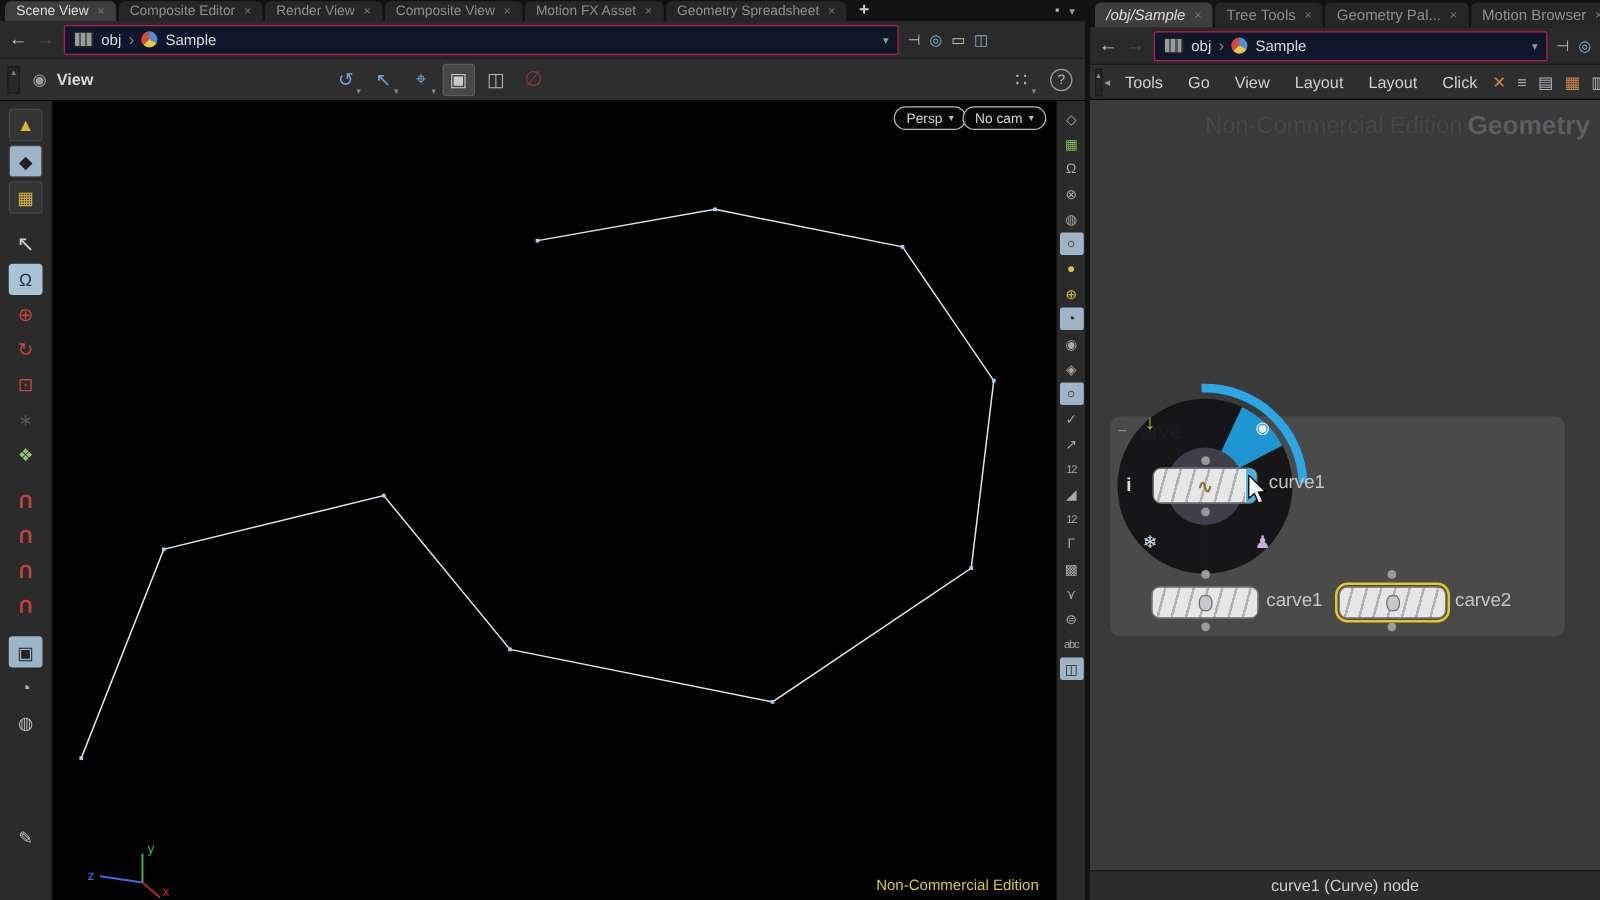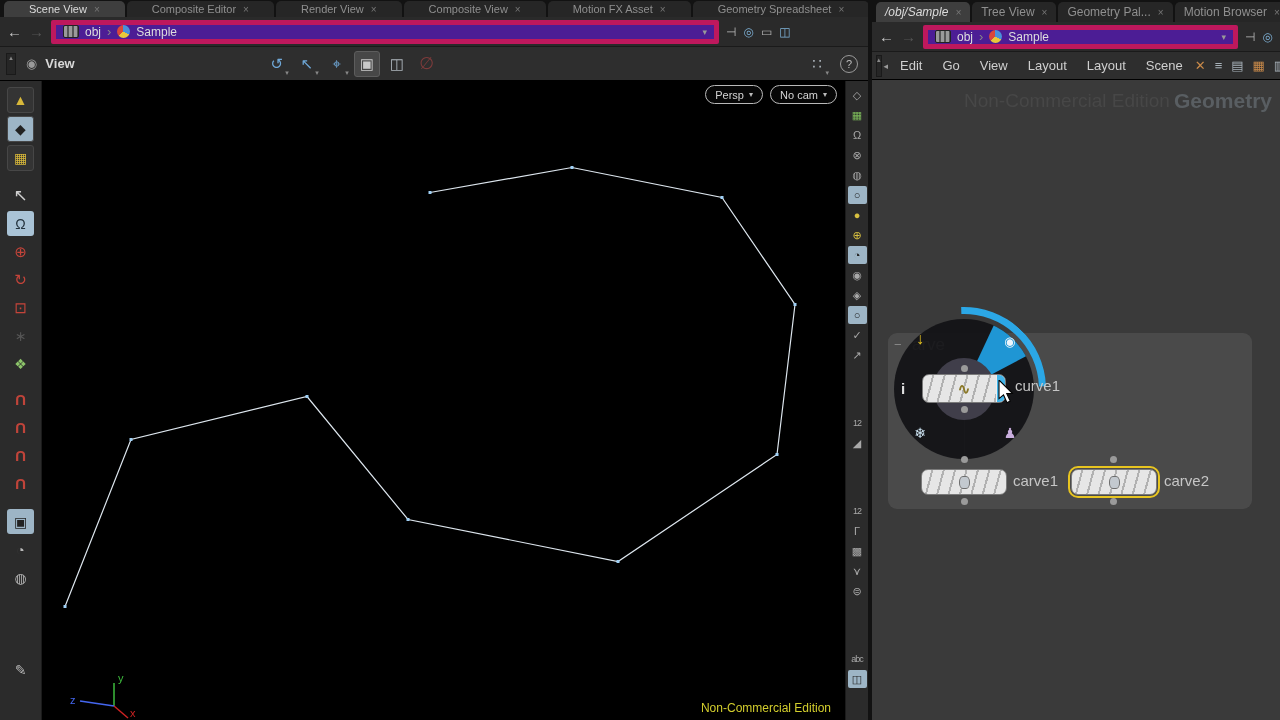--- a/index.html
+++ b/index.html
@@ -10,36 +10,36 @@
   
   .left-pane  { position:absolute; left:0; top:0; width:868px; height:720px; display:flex; flex-direction:column; }
   .pane-divider { position:absolute; left:868px; top:0; width:4px; height:720px; background:#121212; }
   .right-pane { position:absolute; left:872px; top:0; width:408px; height:720px; display:flex; flex-direction:column; }
 
   
   .tabbar { background:#121212; display:flex; align-items:flex-end; padding:2px 4px 0 4px; gap:2px; flex:0 0 auto; }
   .left-pane  .tabbar { height:17px; }
   .right-pane .tabbar { height:22px; }
   .tab { display:flex; align-items:center; gap:7px; background:#262626; color:#8f8f8f;
-         font-size:11px; padding:2px 25px; border-radius:5px 5px 0 0; white-space:nowrap; cursor:default; }
+         font-size:11px; padding:2px 9px; border-radius:5px 5px 0 0; white-space:nowrap; cursor:default; }
   .right-pane .tab { font-size:12px; padding:3px 9px; }
   .tab.active { background:#3e3e3e; color:#dcdcdc; }
   .tab.italic { font-style:italic; }
   .tab-close { color:#777; font-size:10px; }
   .plus-btn { color:#cfcfcf; font-size:14px; font-weight:bold; padding:0 8px 2px 8px; }
   .tabbar-right { margin-left:auto; display:flex; align-items:center; gap:8px; padding:0 4px 3px 0; }
   .win-glyph { color:#b5b5b5; font-size:10px; }
   .dd-glyph  { color:#9a9a9a; font-size:9px; }
 
   
   .pathbar { height:30px; background:#2a2a2a; border-bottom:1px solid #1a1a1a;
              display:flex; align-items:center; gap:7px; padding:0 7px; flex:0 0 auto; }
   .nav-arrow { font-size:15px; font-weight:bold; color:#c9c9c9; }
   .nav-arrow.dim { color:#555; }
-  .crumbbox { display:flex; align-items:center; gap:6px; background:#4c1d95; border:5px solid #be185d;
+  .crumbbox { display:flex; align-items:center; gap:6px; background:#0f172a; border:1px solid #be185d;
               height:24px; padding:0 7px; border-radius:2px; }
   .left-pane .crumbbox { width:668px; }
   .right-pane .crumbbox { flex:1; }
   .crumb-sep { color:#888; font-size:13px; }
   .crumb-label { color:#ddd; font-size:12px; }
   .crumb-dd { margin-left:auto; color:#999; font-size:9px; }
   .obj-icon { width:16px; height:13px; border-radius:2px;
               background:repeating-linear-gradient(90deg,#9a9a9a 0 3px,#555 3px 5px); border:1px solid #222; }
   .geo-icon { width:13px; height:13px; border-radius:50%;
               background:conic-gradient(#4a90d9 0 33%, #e8c83a 33% 63%, #d9483a 63% 100%); }
@@ -100,21 +100,21 @@
   .axis-svg { position:absolute; left:28px; bottom:0; width:130px; height:52px; font-size:11px; }
 
   
   .disp-col { width:23px; background:#2b2b2b; border-left:1px solid #1b1b1b;
               display:flex; flex-direction:column; align-items:center; padding-top:5px; gap:2px; }
   .disp-btn { width:19px; height:18px; display:flex; align-items:center; justify-content:center;
               color:#a9a9a9; font-size:11px; border-radius:2px; flex:0 0 auto; }
   .disp-btn.sel { background:#9db5c6; color:#222; }
   .disp-btn.green { color:#7cb95a; }
   .disp-btn.yellow { color:#d8c040; }
-  .disp-btn.tiny { font-size:9px; letter-spacing:-1px;margin-top:48px; }
+  .disp-btn.tiny { font-size:9px; letter-spacing:-1px; }
 
   
   .network { flex:1; position:relative; background:#3a3a3a; overflow:hidden; }
   .wm-edition { position:absolute; left:92px; top:10px; font-size:19px; color:#474747; }
   .wm-context { position:absolute; right:8px; top:9px; font-size:21px; font-weight:bold; color:#595e62; }
   .netbox { position:absolute; left:16px; top:253px; width:364px; height:176px;
             background:rgba(98,98,98,.42); border-radius:9px; }
   .netbox-collapse { position:absolute; left:6px; top:4px; color:#8a8a8a; font-size:13px; }
   .netbox-label { position:absolute; left:24px; top:2px; color:#9a9a9a; font-size:17px; }
   .net-wire { position:absolute; left:92px; top:331px; width:1px; height:45px; background:#6b6b6b; }
@@ -285,21 +285,21 @@
             <rect x="528.5" y="84.5" width="3" height="3" fill="#9fd0f5"></rect>
             <rect x="678.5" y="114.5" width="3" height="3" fill="#9fd0f5"></rect>
             <rect x="751.5" y="221.5" width="3" height="3" fill="#9fd0f5"></rect>
             <rect x="733.5" y="371.5" width="3" height="3" fill="#9fd0f5"></rect>
             <rect x="574.5" y="478.5" width="3" height="3" fill="#9fd0f5"></rect>
             <rect x="364.5" y="436.5" width="3" height="3" fill="#9fd0f5"></rect>
             <rect x="263.5" y="313.5" width="3" height="3" fill="#9fd0f5"></rect>
             <rect x="87.5" y="356.5" width="3" height="3" fill="#9fd0f5"></rect>
             <rect x="21.5" y="523.5" width="3" height="3" fill="#9fd0f5"></rect>
           </svg>
-        <span class="vp-pill" style="right:82px;">
+        <span class="vp-pill" style="right:72px;">
           <span>Persp</span>
           <span class="dd-glyph">▾</span>
         </span>
         <span class="vp-pill" style="right:8px;">
           <span>No cam</span>
           <span class="dd-glyph">▾</span>
         </span>
         <svg class="axis-svg" viewBox="0 0 130 52">
           <line x1="44" y1="38" x2="44" y2="15" stroke="#3dbb3d" stroke-width="1.5"></line>
           <line x1="44" y1="38" x2="10" y2="33" stroke="#4466ee" stroke-width="1.5"></line>
@@ -343,21 +343,21 @@
   <div class="pane-divider"></div>
 
   <div class="right-pane">
 
     <div class="tabbar">
       <div class="tab italic active">
           <span class="tab-label">/obj/Sample</span>
           <span class="tab-close">×</span>
         </div>
         <div class="tab">
-          <span class="tab-label">Tree View</span>
+          <span class="tab-label">Tree Tools</span>
           <span class="tab-close">×</span>
         </div>
         <div class="tab">
           <span class="tab-label">Geometry Pal...</span>
           <span class="tab-close">×</span>
         </div>
         <div class="tab">
           <span class="tab-label">Motion Browser</span>
           <span class="tab-close">×</span>
         </div>
@@ -377,26 +377,26 @@
         <span class="crumb-dd">▾</span>
       </span>
       <span class="path-icon">⊣</span>
       <span class="path-icon blue">◎</span>
     </div>
 
     <div class="menubar">
       <span class="grip">▴</span>
       <span class="menu-scroll">◂</span>
       <span style="display:flex;align-items:center;">
-        <span class="menu-item">Edit</span>
+        <span class="menu-item">Tools</span>
           <span class="menu-item">Go</span>
           <span class="menu-item">View</span>
           <span class="menu-item">Layout</span>
           <span class="menu-item">Layout</span>
-          <span class="menu-item">Scene</span>
+          <span class="menu-item">Click</span>
       </span>
       <span class="menubar-icons">
         <span class="mb-icon multi">✕</span>
           <span class="mb-icon">≡</span>
           <span class="mb-icon">▤</span>
           <span class="mb-icon multi">▦</span>
           <span class="mb-icon">▥</span>
       </span>
       <span class="menu-scroll">▸</span>
     </div>
@@ -443,15 +443,18 @@
       </div>
       <span class="conn-dot" style="left:238px;top:418px;"></span>
       <span class="node-label" style="left:292px;top:392px;">carve2</span>
 
 
       <svg class="cursor-svg" width="20" height="24" viewBox="0 0 14 18">
         <polygon points="1,0 1,14 4.4,11.2 7,17 9.4,15.8 6.8,10.2 11,10" fill="#fff" stroke="#000" stroke-width="0.8"></polygon>
       </svg>
     </div>
 
+    <div class="statusbar">
+      <span>curve1 (Curve) node</span>
+    </div>
 
   </div>
 </div>
 
 </body></html>

